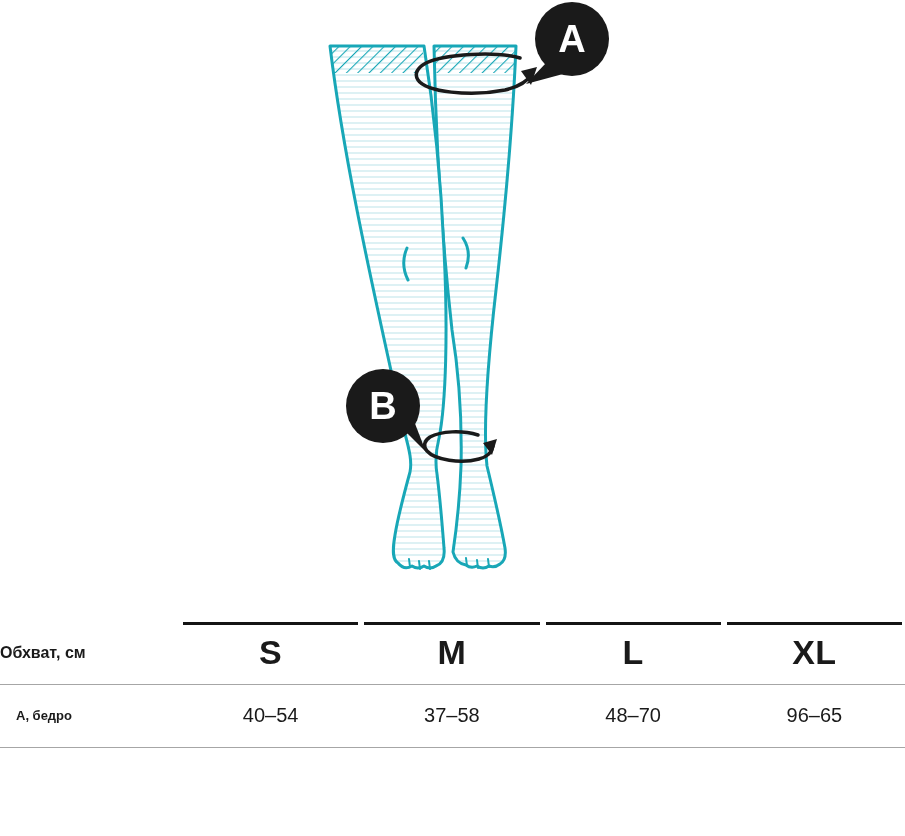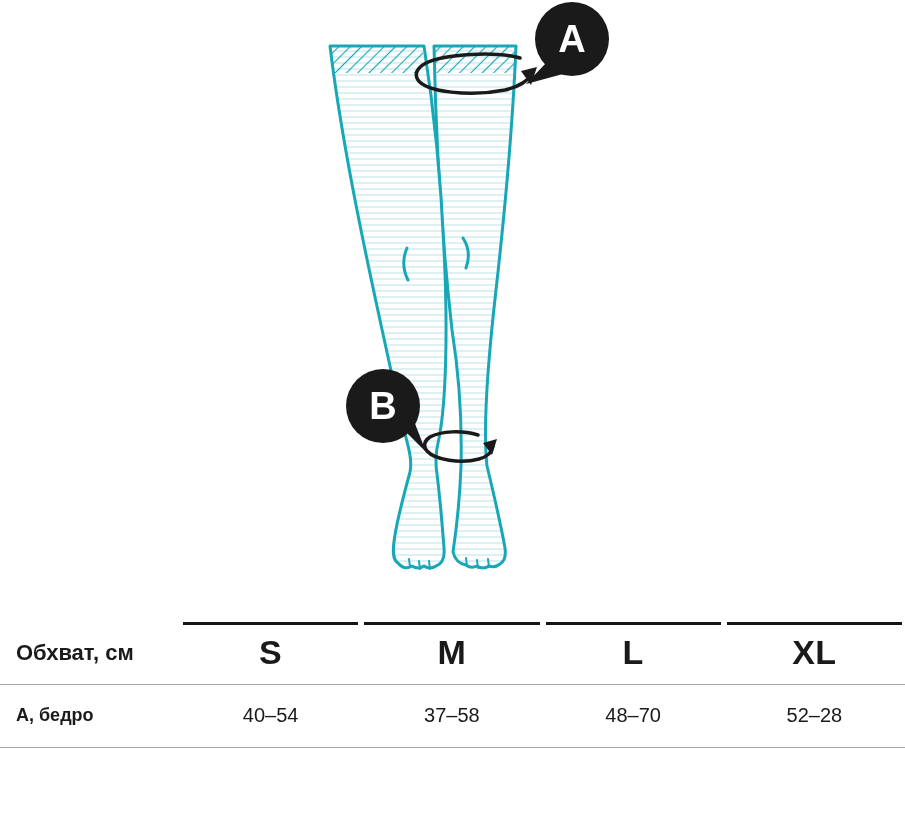--- a/index.html
+++ b/index.html
@@ -24,42 +24,41 @@
   .size-table th, .size-table td {
     border-bottom: 1px solid #a6a6a6;
     vertical-align: middle;
     padding: 0;
   }
   .size-table thead th { height: 62px; }
   .size-table tbody td { height: 63px; }
 
   th.corner {
     text-align: left;
-    padding-left: 16px;
-    font-size: 22px;
+    font-size: 16px;
     font-weight: 700;
   }
   th.size {
     position: relative;
     text-align: center;
     font-size: 34px;
     font-weight: 700;
     letter-spacing: 0.5px;
   }
   th.size::before {
     content: "";
     position: absolute;
     top: 0; left: 3px; right: 3px;
     height: 3px;
     background: #141414;
   }
   td.rowlabel {
     text-align: left;
     padding-left: 16px;
-    font-size: 18px;
+    font-size: 13px;
     font-weight: 700;
   }
   td.val {
     text-align: center;
     font-size: 20px;
     font-weight: 400;
   }
   .marker-text {
     font-family: "Liberation Sans", sans-serif;
     font-weight: 700;
@@ -164,19 +163,19 @@
           <th class="size">L</th>
           <th class="size">XL</th>
         </tr>
       </thead>
       <tbody>
         <tr>
           <td class="rowlabel">А, бедро</td>
           <td class="val">40–54</td>
           <td class="val">37–58</td>
           <td class="val">48–70</td>
-          <td class="val">52–28</td>
+          <td class="val">96–65</td>
         </tr>
       </tbody>
     </table>
   </div>
 
 </div>
 
 </body></html>

